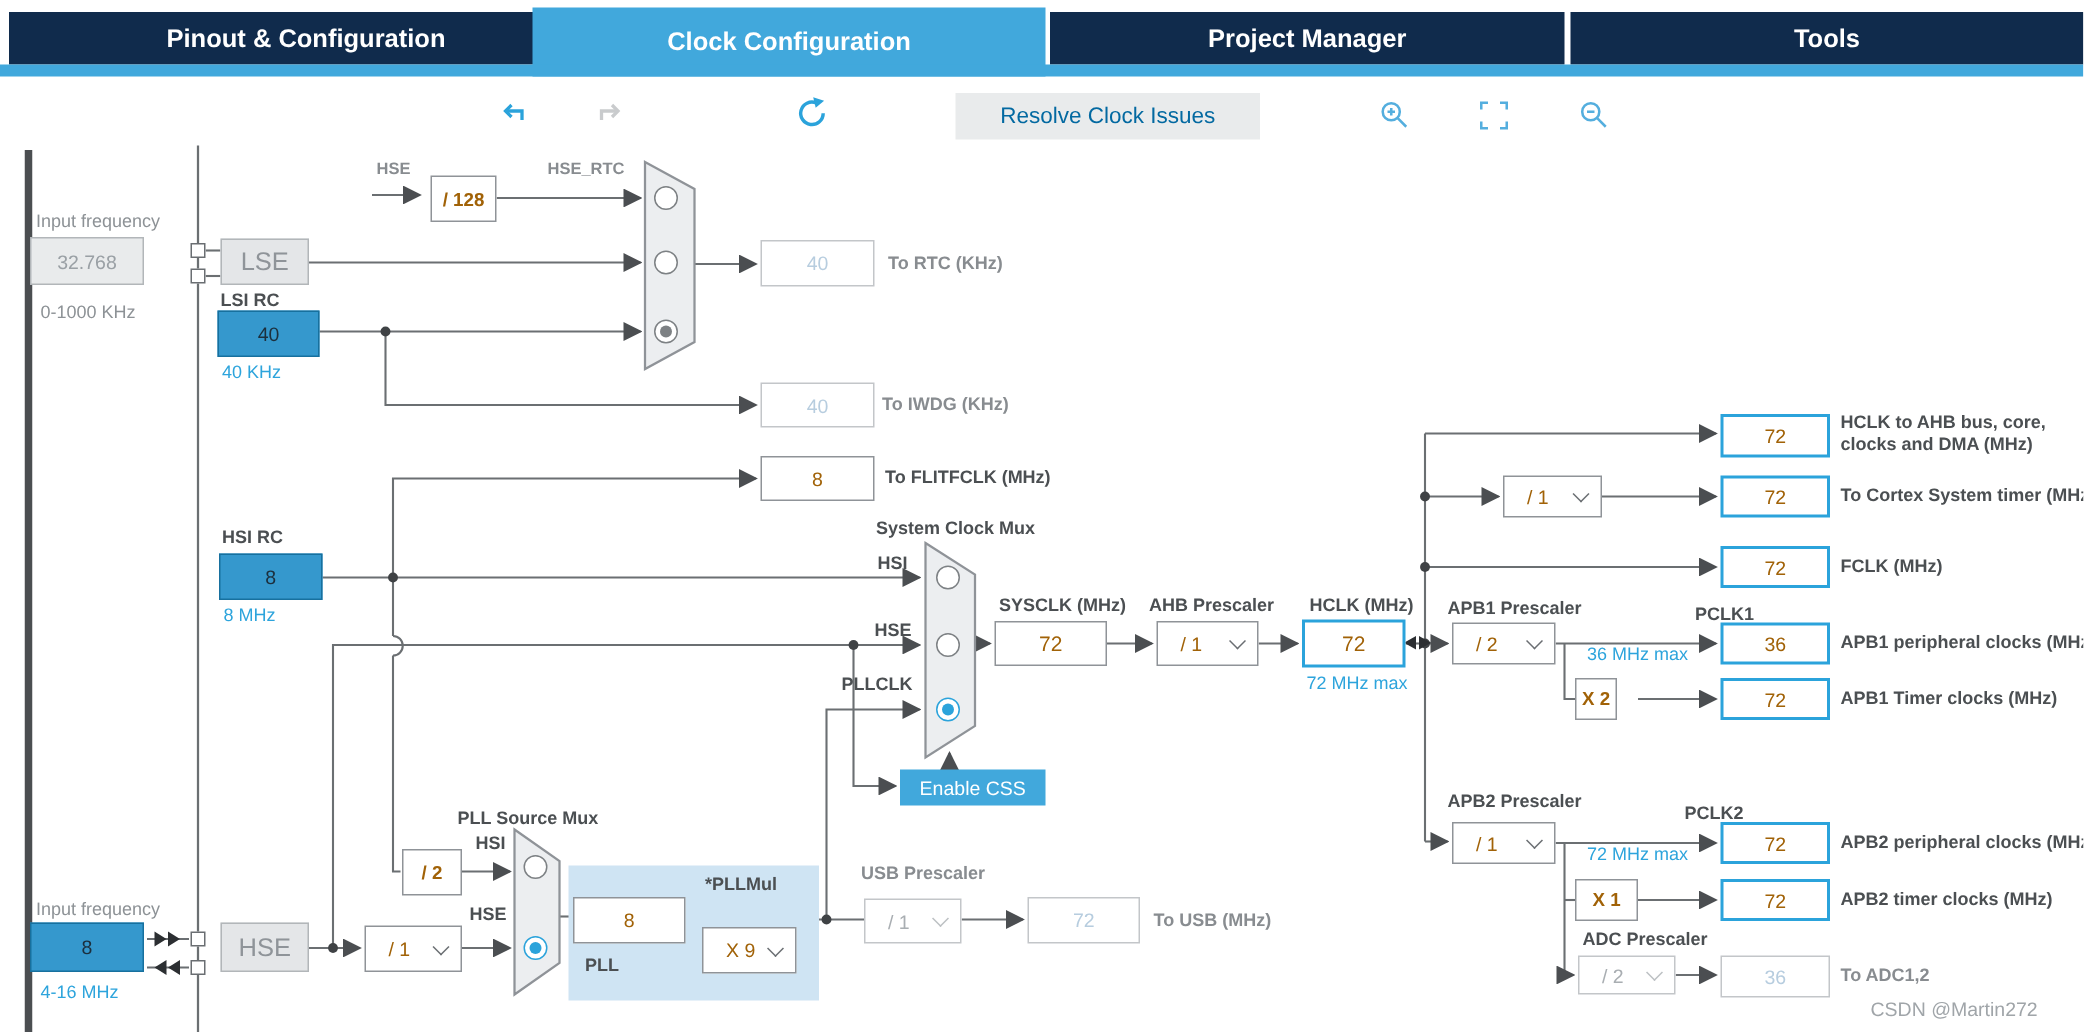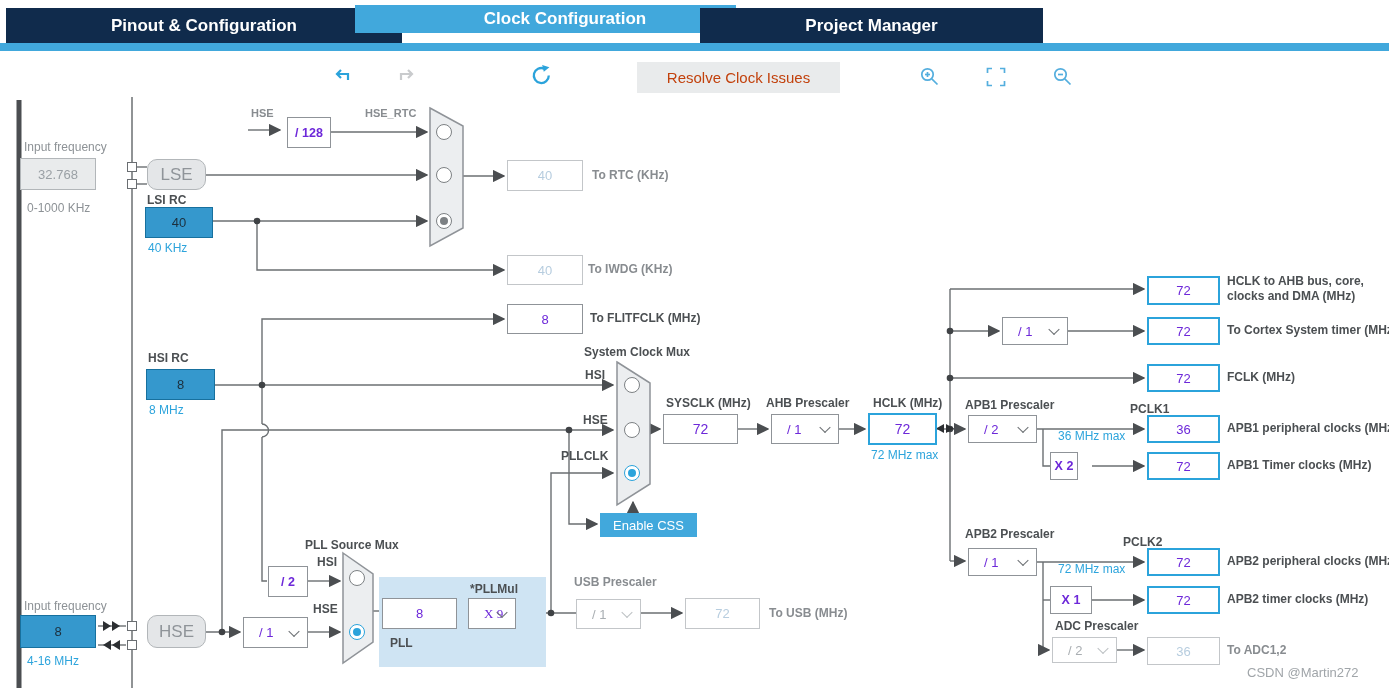--- a/index.html
+++ b/index.html
@@ -1,63 +1,64 @@
 <!DOCTYPE html>
 <html><head>
 <meta charset="utf-8">
 <style>
   html,body{margin:0;padding:0;background:#fff;}
   .wrap{position:relative;width:1389px;height:688px;background:#fff;overflow:hidden;
         font-family:"Liberation Sans",sans-serif;}
   .tab{position:absolute;top:8px;height:35px;background:#102b4c;color:#fff;display:flex;
        align-items:center;justify-content:center;font-size:17px;font-weight:bold;cursor:pointer;}
-  .tab.active{top:5px;height:28px;background:#41a8dc;padding-left:39px;}
+  .tab.active{top:5px;height:46px;background:#41a8dc;}
   .strip{position:absolute;left:0;top:43px;width:100%;height:8px;background:#41a8dc;}
   .lbl{position:absolute;font-size:12px;font-weight:bold;color:#4b4f52;white-space:nowrap;}
   .lbl.gray{color:#888c90;}
   .lbl.lt{font-weight:normal;color:#8d9296;}
   .lbl.blue{font-weight:normal;color:#2da4dc;}
   .lbl.small{font-size:11px;}
   .bx{position:absolute;box-sizing:border-box;border:1.5px solid #8f9398;background:#fff;
-      display:flex;align-items:center;justify-content:center;font-size:13px;color:#6d28d9;}
+      display:flex;align-items:center;justify-content:center;font-size:13px;color:#a16207;}
   .bx.bold{font-weight:bold;font-size:12.5px;}
   .bx.blue{background:#3598cd;border-color:#17709e;color:#1c2f3d;}
   .bx.edit{border:2px solid #2ba3db;}
   .bx.dis{border-color:#c3c6c9;color:#b7cddf;}
-  .bx.gray{background:#e4e6e8;border-color:#b2b6b9;color:#8f9499;font-size:17px;border-radius:10px;}
+  .bx.gray{background:#e4e6e8;border-color:#b2b6b9;color:#8f9499;font-size:17px;}
   .bx.grayval{background:#e9ebec;border-color:#b2b6b9;color:#9aa0a5;}
   .dd{justify-content:flex-start;padding-left:15px;}
   .chev{position:absolute;right:9px;top:50%;width:7px;height:7px;border-right:1.7px solid #6a6e72;
         border-bottom:1.7px solid #6a6e72;transform:translateY(-70%) rotate(45deg);}
   .dd.dis{color:#a9aeb2;}
   .dd.dis .chev{border-color:#bcc0c3;}
   .radio{position:absolute;width:16px;height:16px;border-radius:50%;border:1.6px solid #7d8184;
          background:#fff;box-sizing:border-box;cursor:pointer;}
   .radio.on::after{content:"";position:absolute;left:3px;top:3px;right:3px;bottom:3px;
          border-radius:50%;background:#7d8184;}
   .radio.sel-blue{border-color:#2ba3db;}
   .radio.sel-blue.on::after{background:#2ba3db;}
   .sq{position:absolute;width:10px;height:10px;box-sizing:border-box;border:1.5px solid #6a6e72;background:#fff;}
   .css-btn{position:absolute;background:#41a8dc;color:#fff;display:flex;align-items:center;
            justify-content:center;font-size:13px;cursor:pointer;}
   .pll-region{position:absolute;background:#cfe4f3;}
   .icon{position:absolute;cursor:pointer;}
-  .resolve{position:absolute;background:#e9ebec;color:#c2410c;display:flex;align-items:center;
+  .resolve{position:absolute;background:#e9ebec;color:#0369a1;display:flex;align-items:center;
            justify-content:center;font-size:15px;cursor:default;}
   .wm{position:absolute;color:#a0a5a9;font-size:13px;white-space:nowrap;}
   .wires{position:absolute;left:0;top:0;}
 </style>
 </head>
 <body>
 
 <div class="wrap">
 
   <div class="tab" style="left:6px;width:396px;">Pinout &amp; Configuration</div>
   <div class="tab active" style="left:355px;width:342px;">Clock Configuration</div>
   <div class="tab" style="left:700px;width:343px;">Project Manager</div>
+  <div class="tab" style="left:1047px;width:342px;">Tools</div>
   <div class="strip"></div>
 
   <div class="icon" style="left:333px;top:66px;">
     <svg width="22" height="22" viewBox="0 0 22 22" fill="none" stroke="#2ba3db" stroke-width="2.2">
       <path d="M4 8 H15 V14"></path>
         <path d="M8 4 L4 8 L8 12"></path>
     </svg>
   </div>
   <div class="icon" style="left:394px;top:66px;">
     <svg width="22" height="22" viewBox="0 0 22 22" fill="none" stroke="#c9cbcd" stroke-width="2.2">
@@ -228,21 +229,21 @@
   <div class="bx bold" style="left:268px;top:566px;width:40px;height:31px;">/ 2</div>
   <div class="lbl" style="left:313px;top:602px;">HSE</div>
   <div class="bx dd" style="left:243px;top:617px;width:65px;height:31px;">
     <span>/ 1</span>
     <span class="chev"></span>
   </div>
   <div class="radio" style="left:349px;top:570px;"></div>
   <div class="radio sel-blue on" style="left:349px;top:624px;"></div>
   <div class="bx" style="left:382px;top:598px;width:75px;height:31px;">8</div>
   <div class="lbl" style="left:470px;top:582px;">*PLLMul</div>
-  <div class="bx dd" style="left:468px;top:598px;width:48px;height:31px;font-family:Liberation Serif, serif;">
+  <div class="bx dd" style="left:468px;top:618px;width:63px;height:31px;">
     <span>X 9</span>
     <span class="chev"></span>
   </div>
   <div class="lbl" style="left:390px;top:636px;">PLL</div>
 
   <div class="lbl gray" style="left:574px;top:575px;">USB Prescaler</div>
   <div class="bx dd dis" style="left:576px;top:599px;width:65px;height:30px;">
     <span>/ 1</span>
     <span class="chev"></span>
   </div>

